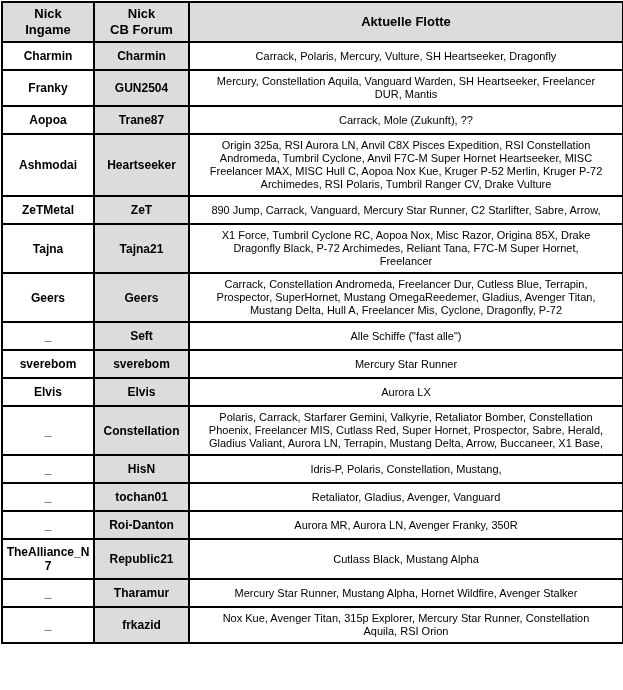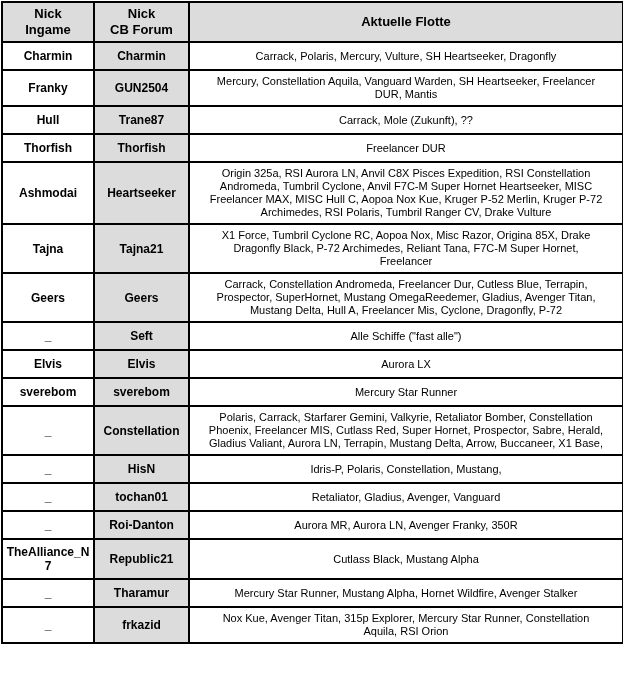--- a/index.html
+++ b/index.html
@@ -83,58 +83,58 @@
     <td class="col-ingame">Charmin</td>
     <td class="col-forum">Charmin</td>
     <td class="col-fleet">Carrack, Polaris, Mercury, Vulture, SH Heartseeker, Dragonfly</td>
   </tr>
         <tr>
     <td class="col-ingame">Franky</td>
     <td class="col-forum">GUN2504</td>
     <td class="col-fleet">Mercury, Constellation Aquila, Vanguard Warden, SH Heartseeker, Freelancer DUR, Mantis</td>
   </tr>
         <tr>
-    <td class="col-ingame">Hull</td>
+    <td class="col-ingame">Aopoa</td>
     <td class="col-forum">Trane87</td>
     <td class="col-fleet">Carrack, Mole (Zukunft), ??</td>
-  </tr>
-        <tr>
-    <td class="col-ingame">Thorfish</td>
-    <td class="col-forum">Thorfish</td>
-    <td class="col-fleet">Freelancer DUR</td>
   </tr>
         <tr>
     <td class="col-ingame">Ashmodai</td>
     <td class="col-forum">Heartseeker</td>
     <td class="col-fleet">Origin 325a, RSI Aurora LN, Anvil C8X Pisces Expedition, RSI Constellation Andromeda, Tumbril Cyclone, Anvil F7C-M Super Hornet Heartseeker, MISC Freelancer MAX, MISC Hull C, Aopoa Nox Kue, Kruger P-52 Merlin, Kruger P-72 Archimedes, RSI Polaris, Tumbril Ranger CV, Drake Vulture</td>
+  </tr>
+        <tr>
+    <td class="col-ingame">ZeTMetal</td>
+    <td class="col-forum">ZeT</td>
+    <td class="col-fleet">890 Jump, Carrack, Vanguard, Mercury Star Runner, C2 Starlifter, Sabre, Arrow,</td>
   </tr>
         <tr>
     <td class="col-ingame">Tajna</td>
     <td class="col-forum">Tajna21</td>
     <td class="col-fleet">X1 Force, Tumbril Cyclone RC, Aopoa Nox, Misc Razor, Origina 85X, Drake Dragonfly Black, P-72 Archimedes, Reliant Tana, F7C-M Super Hornet, Freelancer</td>
   </tr>
         <tr>
     <td class="col-ingame">Geers</td>
     <td class="col-forum">Geers</td>
     <td class="col-fleet">Carrack, Constellation Andromeda, Freelancer Dur, Cutless Blue, Terrapin, Prospector, SuperHornet, Mustang OmegaReedemer, Gladius, Avenger Titan, Mustang Delta, Hull A, Freelancer Mis, Cyclone, Dragonfly, P-72</td>
   </tr>
         <tr>
     <td class="col-ingame">_</td>
     <td class="col-forum">Seft</td>
     <td class="col-fleet">Alle Schiffe ("fast alle")</td>
   </tr>
         <tr>
+    <td class="col-ingame">sverebom</td>
+    <td class="col-forum">sverebom</td>
+    <td class="col-fleet">Mercury Star Runner</td>
+  </tr>
+        <tr>
     <td class="col-ingame">Elvis</td>
     <td class="col-forum">Elvis</td>
     <td class="col-fleet">Aurora LX</td>
-  </tr>
-        <tr>
-    <td class="col-ingame">sverebom</td>
-    <td class="col-forum">sverebom</td>
-    <td class="col-fleet">Mercury Star Runner</td>
   </tr>
         <tr>
     <td class="col-ingame">_</td>
     <td class="col-forum">Constellation</td>
     <td class="col-fleet">Polaris, Carrack, Starfarer Gemini, Valkyrie, Retaliator Bomber, Constellation Phoenix, Freelancer MIS, Cutlass Red, Super Hornet, Prospector, Sabre, Herald, Gladius Valiant, Aurora LN, Terrapin, Mustang Delta, Arrow, Buccaneer, X1 Base,</td>
   </tr>
         <tr>
     <td class="col-ingame">_</td>
     <td class="col-forum">HisN</td>
     <td class="col-fleet">Idris-P, Polaris, Constellation, Mustang,</td>

